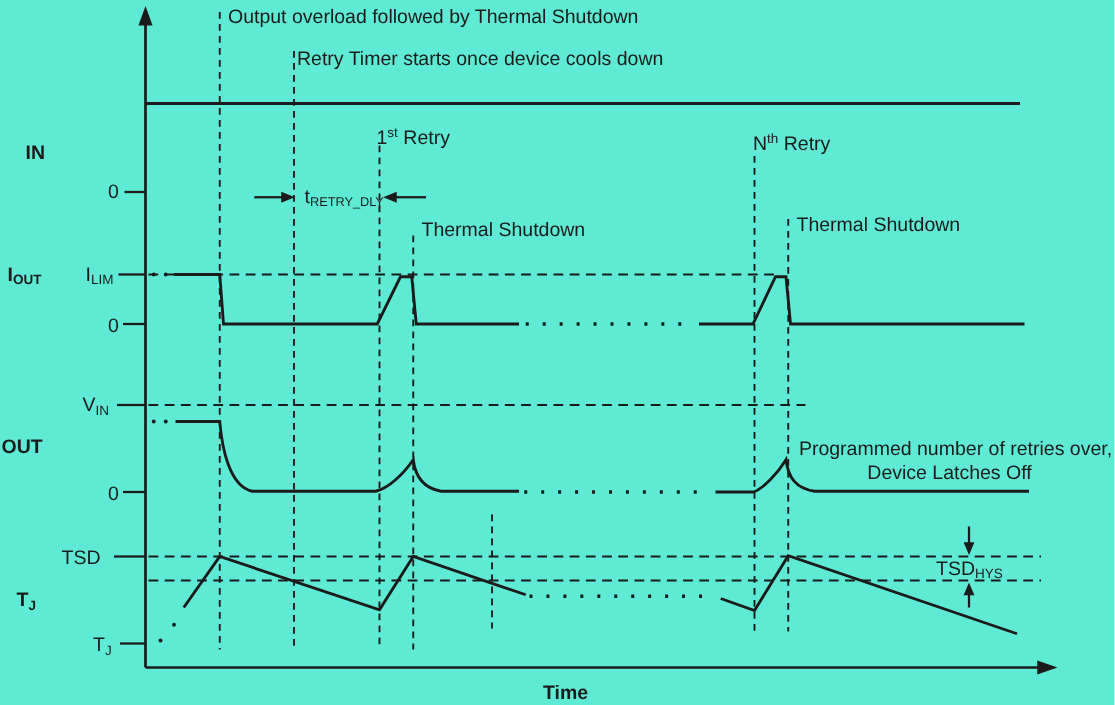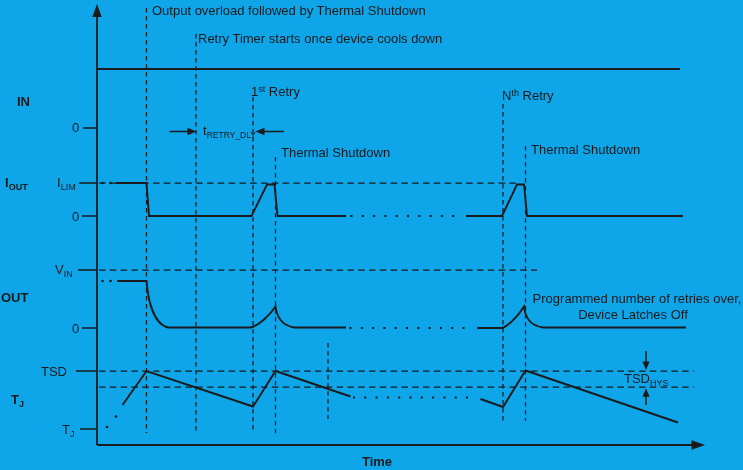--- a/index.html
+++ b/index.html
@@ -1,16 +1,16 @@
 <!DOCTYPE html>
 <html><head>
 <meta charset="utf-8">
 <style>
   html,body{margin:0;padding:0;background:#fff;}
-  .figure-wrap{width:743px;height:470px;background:#0ea5e9;position:relative;overflow:hidden;}
+  .figure-wrap{width:743px;height:470px;background:#5eead4;position:relative;overflow:hidden;}
   svg{font-family:"Liberation Sans", sans-serif;}
   text{fill:#1b1b1b;font-size:13px;}
   .bold{font-weight:bold;}
   .sub{font-size:9px;}
   .sub2{font-size:8.5px;}
   .sup{font-size:9px;}
   .wave{stroke:#1b1b1b;fill:none;stroke-width:1.9;stroke-linejoin:miter;}
   .axis{stroke:#1b1b1b;fill:none;stroke-width:1.8;}
   .tick{stroke:#1b1b1b;stroke-width:1.5;}
   .vdash{stroke:#1b1b1b;stroke-width:1.25;stroke-dasharray:4.5 3.5;fill:none;}

